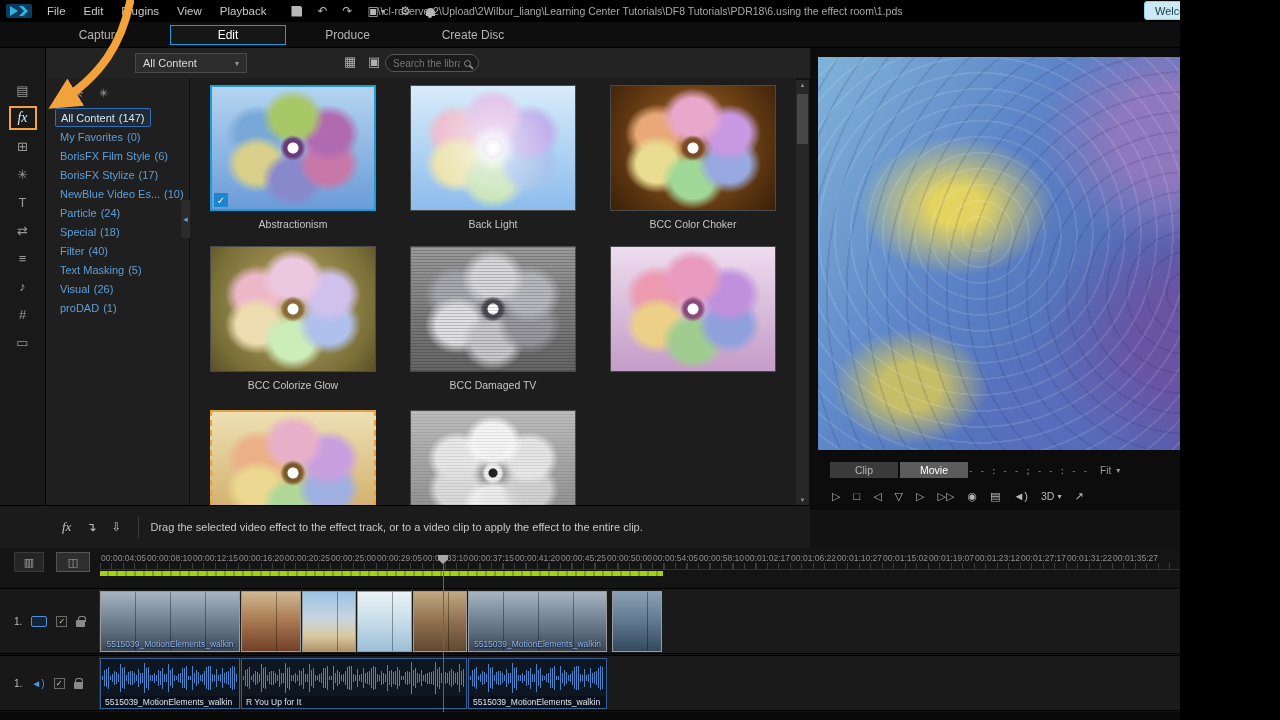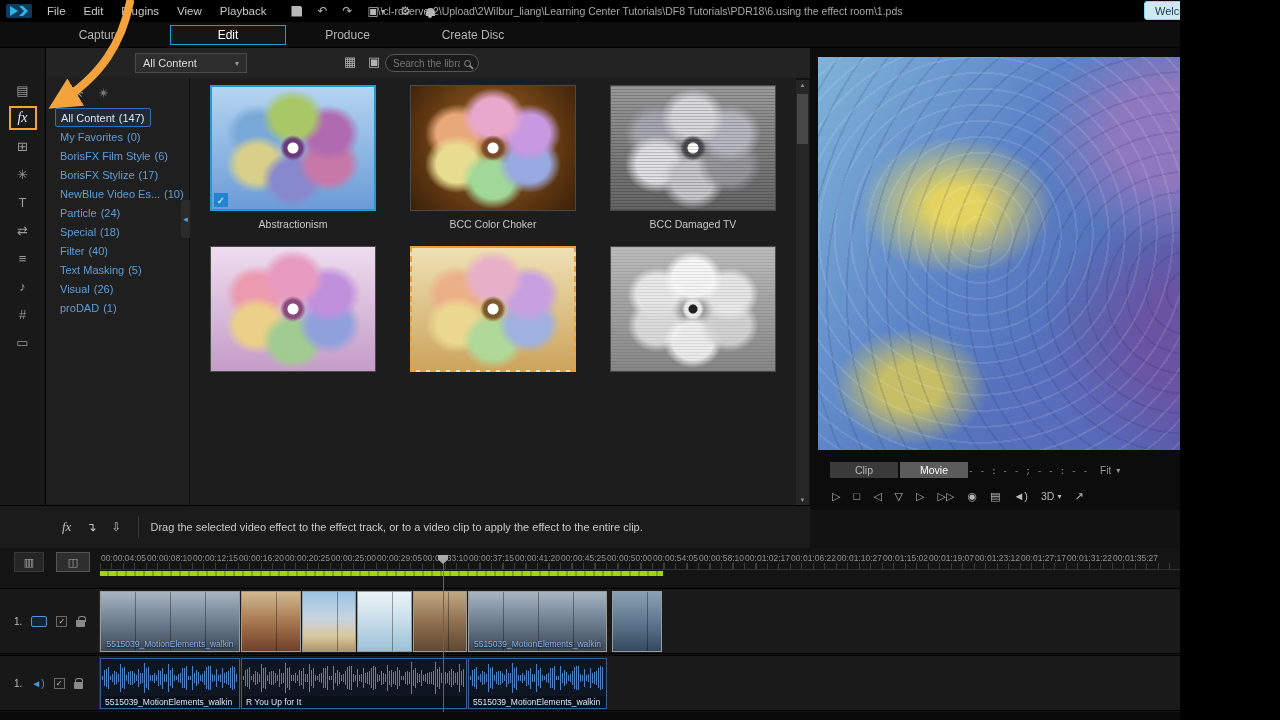--- a/index.html
+++ b/index.html
@@ -390,28 +390,40 @@
   <div class="effects-grid">
 
       <div class="effect-card active flower-blue">
         <div class="thumb-img">
           <span class="sel-badge">✓</span>
         </div>
         <div class="effect-name">Abstractionism</div>
       </div>
 
 
+      <div class="effect-card flower-backlight">
+        <div class="thumb-img">
+          
+        </div>
+        <div class="effect-name">Back Light</div>
+      </div>
 
       <div class="effect-card flower-choker">
         <div class="thumb-img">
           
         </div>
         <div class="effect-name">BCC Color Choker</div>
       </div>
 
+      <div class="effect-card flower-glow">
+        <div class="thumb-img">
+          
+        </div>
+        <div class="effect-name">BCC Colorize Glow</div>
+      </div>
 
       <div class="effect-card flower-tv">
         <div class="thumb-img">
           
         </div>
         <div class="effect-name">BCC Damaged TV</div>
       </div>
 
       <div class="effect-card flower-pink">
         <div class="thumb-img">

